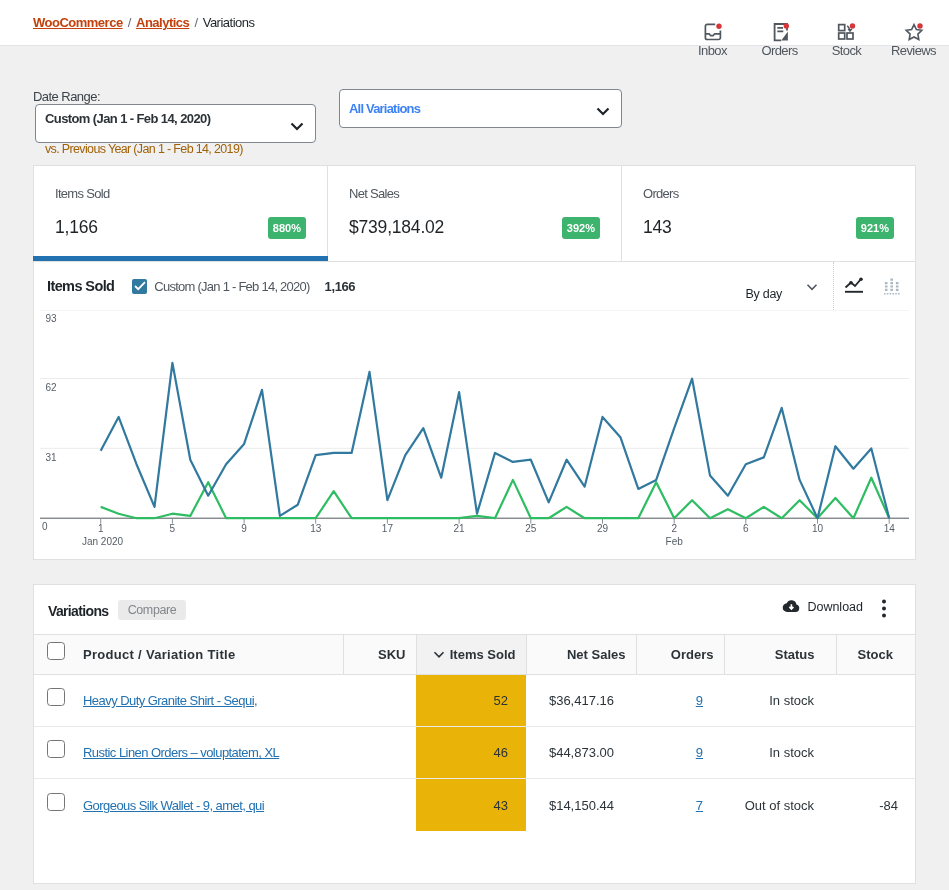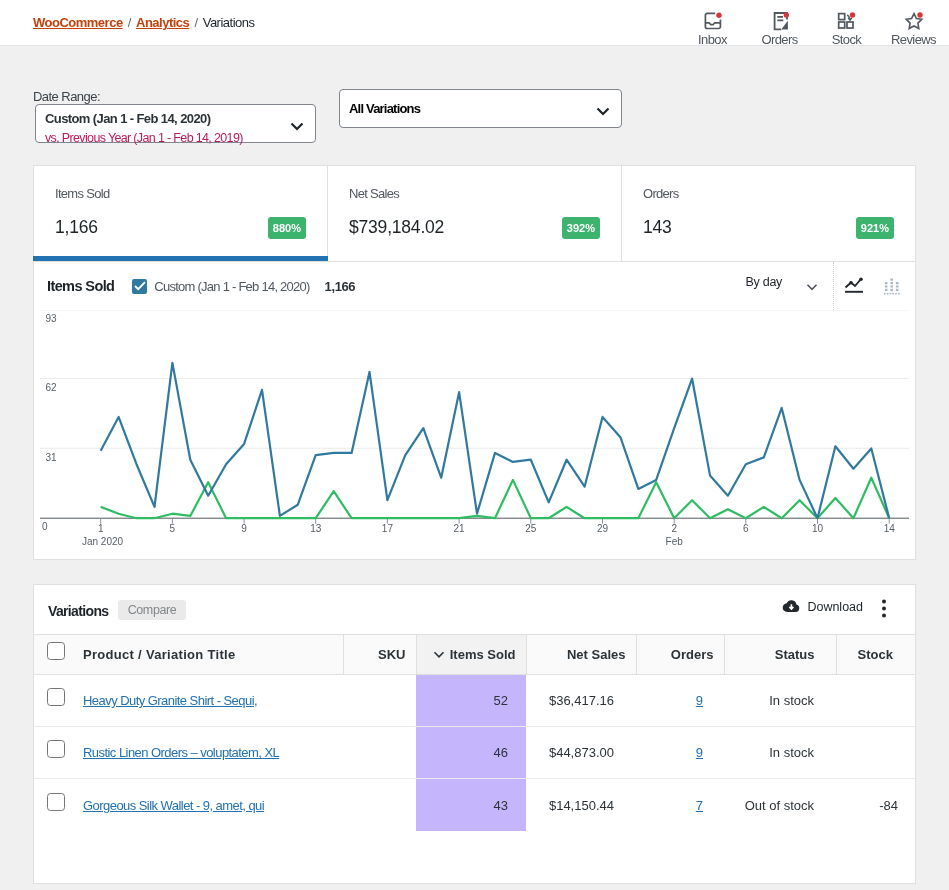--- a/index.html
+++ b/index.html
@@ -5,35 +5,35 @@
 * { box-sizing: border-box; margin: 0; padding: 0; }
 html,body { width:949px; height:890px; overflow:hidden; }
 body { background:#f0f0f1; font-family:"Liberation Sans", sans-serif; color:#1d2327; font-size:13px; }
 a { color:#2271b1; }
 
 
 .topbar { height:46px; background:#fff; border-bottom:1px solid #e2e4e7; position:relative; }
 .crumbs { position:absolute; left:33px; top:15px; font-size:13px; color:#646970; letter-spacing:-0.5px; }
 .crumbs a { color:#c2410c;font-weight:bold; }
 .crumbs .cur { color:#1d2327; }
-.topicons { position:absolute; right:0; top:5px; height:46px; display:flex; }
+.topicons { position:absolute; right:0; top:16px; height:46px; display:flex; }
 .ticon { position:relative; width:67px; text-align:center; }
 .ticon .ic { position:absolute; top:7px; left:0; right:0; height:18px; }
 .ticon .lbl { position:absolute; top:27px; left:-10px; right:-10px; font-size:13px; color:#50575e; letter-spacing:-0.6px; }
 .ticon svg { display:inline-block; }
 
 
 .filters { margin:43px 0 0 33px; display:flex; }
 .fgroup2 { margin-left:21px; }
 .flabel { font-size:13px; color:#3c434a; letter-spacing:-0.55px; }
 .fbox { width:281px; height:39px; background:#fff; border:1px solid #80868b; border-radius:4px; margin-left:2px; position:relative; padding:6px 30px 0 9px; }
 .fbox .l1 { font-weight:bold; font-size:13px; color:#2c3338; line-height:13px; margin-top:1px; letter-spacing:-0.6px;}
-.fbox .l2 { font-size:12.5px; color:#be185d; line-height:12px; margin-top:7px; letter-spacing:-0.65px; }
+.fbox .l2 { font-size:12.5px; color:#a16207; line-height:12px; margin-top:18px; letter-spacing:-0.65px; }
 .fbox2 { width:283px; padding-top:0; }
-.fbox2 .l1 { line-height:37px; margin-top:0; color:#000000; letter-spacing:-0.8px; }
+.fbox2 .l1 { line-height:37px; margin-top:0; color:#3b82f6; letter-spacing:-0.8px; }
 .chev { position:absolute; right:10px; top:13px; }
 
 
 .panel { background:#fff; border:1px solid #e0e0e0; margin:0 33px; }
 .panel1 { margin-top:22px; }
 
 
 .tiles { display:flex; height:96px; border-bottom:1px solid #e0e0e0; position:relative; }
 .tile { flex:1; border-right:1px solid #e0e0e0; position:relative; padding:20px 21px 0 21px; }
 .tile:last-child { border-right:none; }
@@ -46,21 +46,21 @@
 .chead { height:48px; display:flex; align-items:center; position:relative; }
 .chead .ctitle { font-size:14.5px; font-weight:bold; color:#1d2327; margin-left:13px; letter-spacing:-0.6px; }
 .legend { display:flex; align-items:center; margin-left:18px; }
 .cbox { width:15px; height:15px; border-radius:2px; display:inline-block; position:relative; }
 .cbox svg { position:absolute; left:1.5px; top:2.5px; }
 .cb-blue { background:#31799e; }
 .cb-green { background:#2ebd62; }
 .legend .ltext { font-size:13px; color:#50575e; margin-left:7px; letter-spacing:-0.75px; }
 .legend .lnum { font-size:13px; font-weight:bold; color:#2c3338; margin-left:15px; letter-spacing:-0.4px; }
 .cright { position:absolute; right:0; top:0; height:48px; }
-.byday { position:absolute; right:133px; top:13px; font-size:12.5px; color:#1d2327; letter-spacing:-0.3px; white-space:nowrap; }
+.byday { position:absolute; right:133px; top:25px; font-size:12.5px; color:#1d2327; letter-spacing:-0.3px; white-space:nowrap; }
 .bychev { position:absolute; right:97px; top:19px; }
 .cdivider { position:absolute; right:81px; top:0; width:0; height:48px; border-left:1px dotted #cdced1; }
 .cicon1 { position:absolute; right:51px; top:14px; }
 .cicon2 { position:absolute; right:15px; top:14px; }
 
 
 .panel2 { margin-top:24px; height:300px; }
 .vhead { height:49px; position:relative; }
 .vhead .vtitle { position:absolute; left:14px; top:18px; font-size:14px; font-weight:bold; color:#1d2327; letter-spacing:-0.65px; }
 .cmp { position:absolute; left:84px; top:15px; width:68px; height:20px; background:#eaeaea; border-radius:3px; color:#82878c; font-size:12.5px; text-align:center; line-height:20px; letter-spacing:-0.4px; }
@@ -69,21 +69,21 @@
 
 table { border-collapse:collapse; table-layout:fixed; width:881px; }
 th { background:#fafafa; border-top:1px solid #e0e0e0; border-right:1px solid #e0e0e0; border-bottom:1px solid #e0e0e0; height:40px; font-size:13px; font-weight:bold; color:#2c3338; text-align:right; padding:0 10px 0 0; }
 th:last-child { border-right:none; }
 th.cb, td.cb { text-align:left; padding:0 0 0 13px; }
 th.cb { border-right:none; }
 th.sorted { background:#f2f2f2; }
 th.pt, td.pt { text-align:left; padding:0 0 0 7px; }
 td.pt { letter-spacing:-0.55px; }
 th.pt { letter-spacing:0.3px; }
-.sorted { background:#c4b5fd; }
+.sorted { background:#eab308; }
 td { height:52.2px; border-bottom:1px solid #e9e9e9; font-size:13px; color:#2c3338; text-align:right; vertical-align:middle; }
 td a { font-size:13px; }
 tr:last-child td { border-bottom:none; }
 .checkbox { width:18px; height:18px; border:1.2px solid #757575; border-radius:3.5px; background:#fff; display:inline-block; vertical-align:middle; position:relative; top:-3.5px; }
 </style>
 </head>
 <body>
 
 <div class="topbar">
   <div class="crumbs"><a href="#">WooCommerce</a> <span style="padding:0 2px;">/</span> <a href="#">Analytics</a> <span style="padding:0 2px;">/</span> <span class="cur">Variations</span></div>

